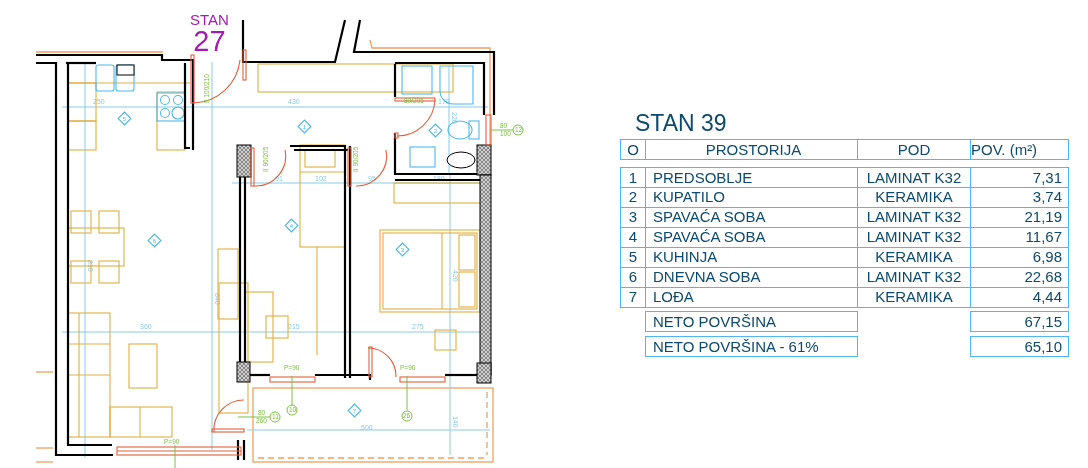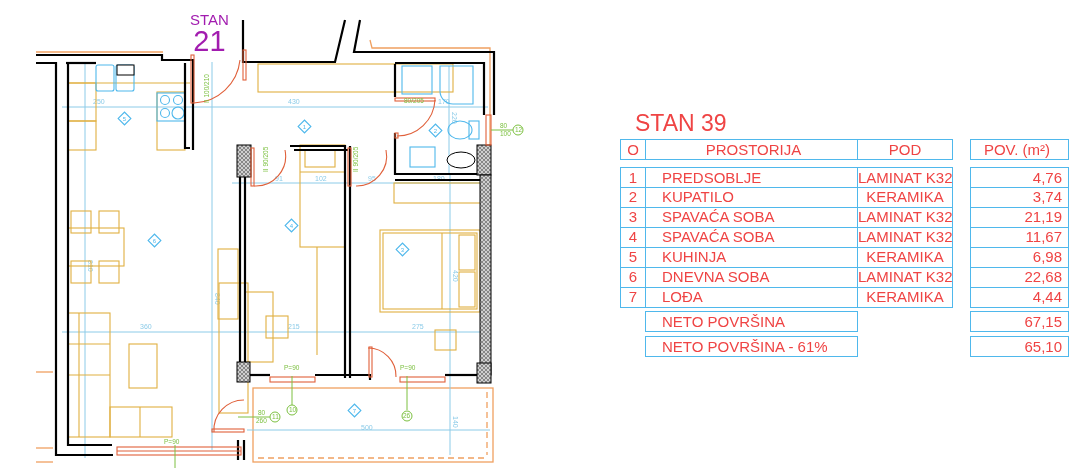--- a/index.html
+++ b/index.html
@@ -1,27 +1,27 @@
 <!DOCTYPE html>
 <html><head>
 <meta charset="utf-8">
 <style>
   html, body { margin:0; padding:0; background:#ffffff; }
   body { width:1088px; height:468px; position:relative; overflow:hidden; font-family:"Liberation Sans", sans-serif; }
   #plan { position:absolute; left:0; top:0; width:560px; height:468px; }
   .plan-title { position:absolute; left:190px; top:12px; color:#a21caf; text-align:center; line-height:1; }
   .plan-title .t1 { font-size:15px; }
   .plan-title .t2 { font-size:29px; display:block; margin-top:-1px; }
-  .legend { position:absolute; left:620px; top:110px; color:#ef4444; }
+  .legend { position:absolute; left:620px; top:110px; color:#0c4a6e; }
   .legend .ttl { font-size:23px; margin-left:15px; display:block; height:29px; }
   .row { position:absolute; height:21px; font-size:15px; }
   .cell { position:absolute; top:0; height:21px; box-sizing:border-box; border:1.5px solid #4fb8ec; line-height:20px; white-space:nowrap; overflow:hidden; }
   .c0 { left:0; width:26px; text-align:center; }
-  .c1 { left:25px; width:213px; padding-left:16px; }
-  .c2 { left:237px; width:96px; text-align:center; }
+  .c1 { left:25px; width:213px; padding-left:7px; }
+  .c2 { left:237px; width:114px; text-align:center; }
   .c3 { left:350px; width:99px; text-align:right; padding-right:6px; }
   .noborder-top { border-top:none; }
 </style>
 </head>
 <body>
 
 <svg id="plan" viewBox="0 0 560 468" xmlns="http://www.w3.org/2000/svg">
   <defs>
     <pattern id="hatch" width="4" height="4" patternUnits="userSpaceOnUse">
       <rect width="4" height="4" fill="#cfcfcf"></rect>
@@ -227,38 +227,38 @@
     <text x="402.5" y="251.5">3</text>
     <text x="291.5" y="227.5">4</text>
     <text x="124.5" y="120.5">5</text>
     <text x="154.5" y="242.5">6</text>
     <text x="354.5" y="412.5">7</text>
   </g>
 </svg>
 
 <div class="plan-title">
   <span class="t1">STAN</span>
-  <span class="t2">21</span>
+  <span class="t2">27</span>
 </div>
 
 <div class="legend">
   <span class="ttl">STAN 39</span>
 
   <div class="row" style="top:29px; left:0;">
     <div class="cell c0">O</div>
     <div class="cell c1" style="text-align:center;padding-left:4px">PROSTORIJA</div>
     <div class="cell c2">POD</div>
-    <div class="cell c3" style="text-align:right;padding-right:18px">POV. (m²)</div>
+    <div class="cell c3" style="text-align:left;padding-right:18px">POV. (m²)</div>
   </div>
 
   <div class="row" style="top:57px;">
     <div class="cell c0">1</div>
     <div class="cell c1">PREDSOBLJE</div>
     <div class="cell c2">LAMINAT K32</div>
-    <div class="cell c3">4,76</div>
+    <div class="cell c3">7,31</div>
   </div>
   <div class="row" style="top:77px;">
     <div class="cell c0 noborder-top">2</div>
     <div class="cell c1 noborder-top">KUPATILO</div>
     <div class="cell c2 noborder-top">KERAMIKA</div>
     <div class="cell c3 noborder-top">3,74</div>
   </div>
   <div class="row" style="top:97px;">
     <div class="cell c0 noborder-top">3</div>
     <div class="cell c1 noborder-top">SPAVAĆA SOBA</div>

